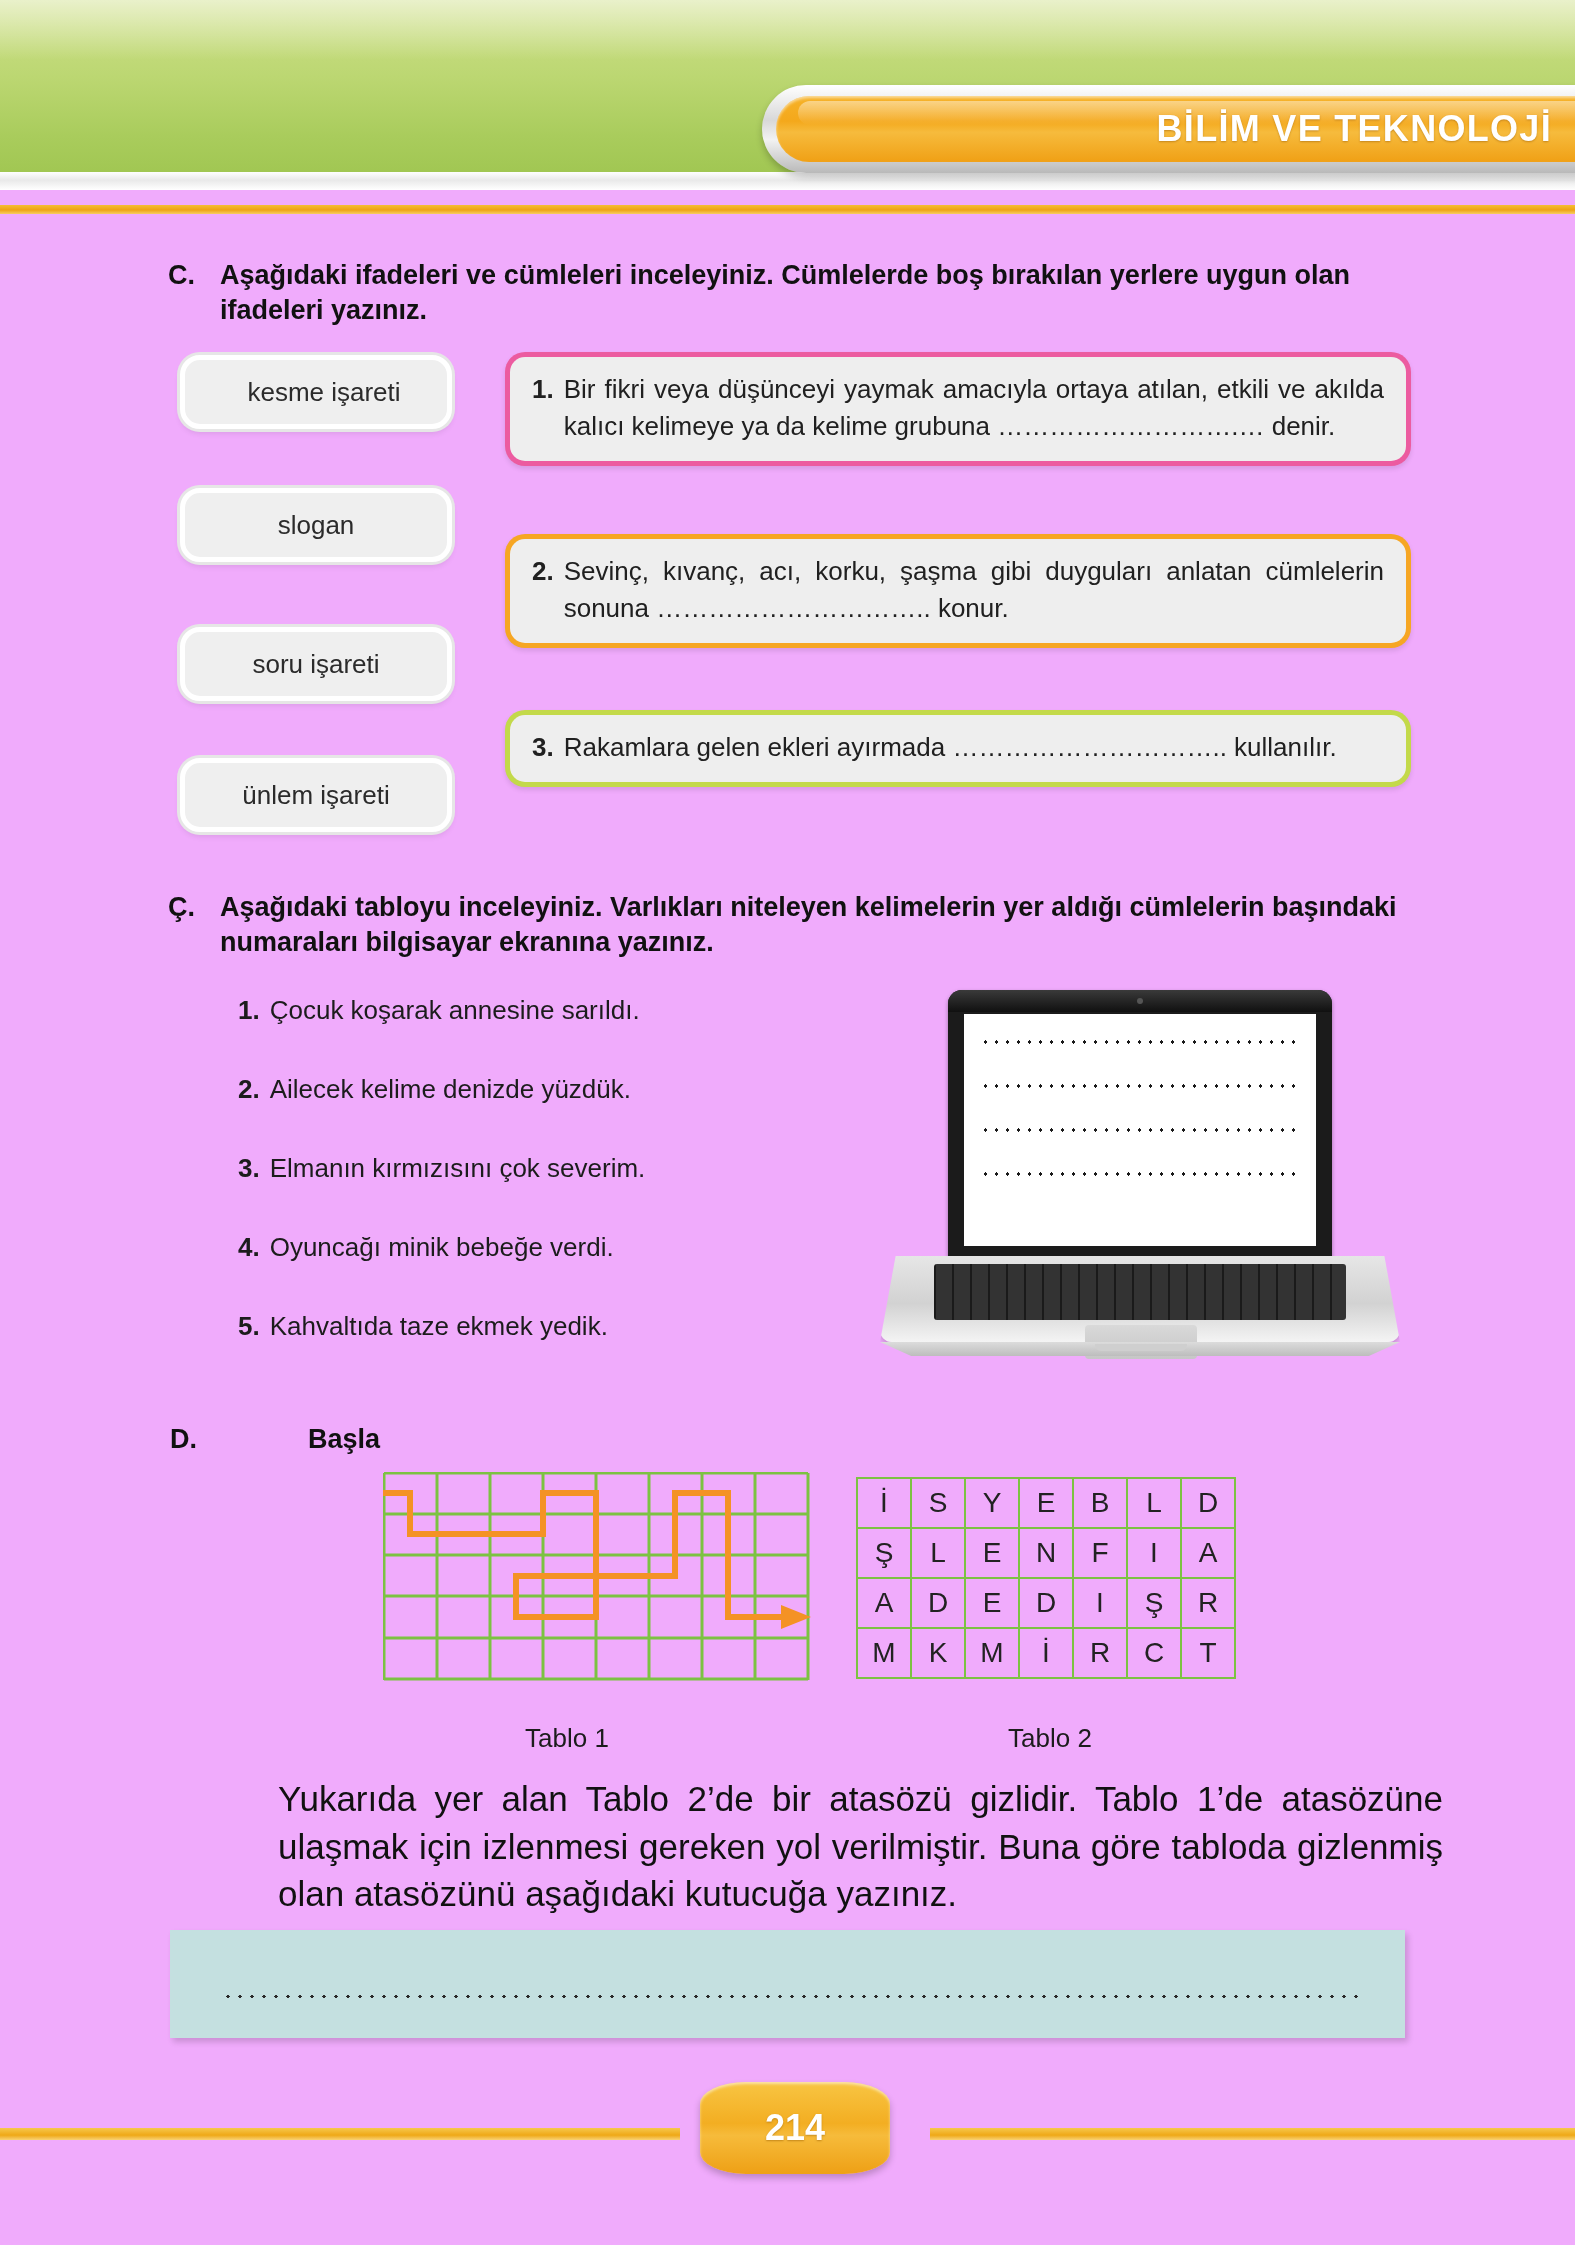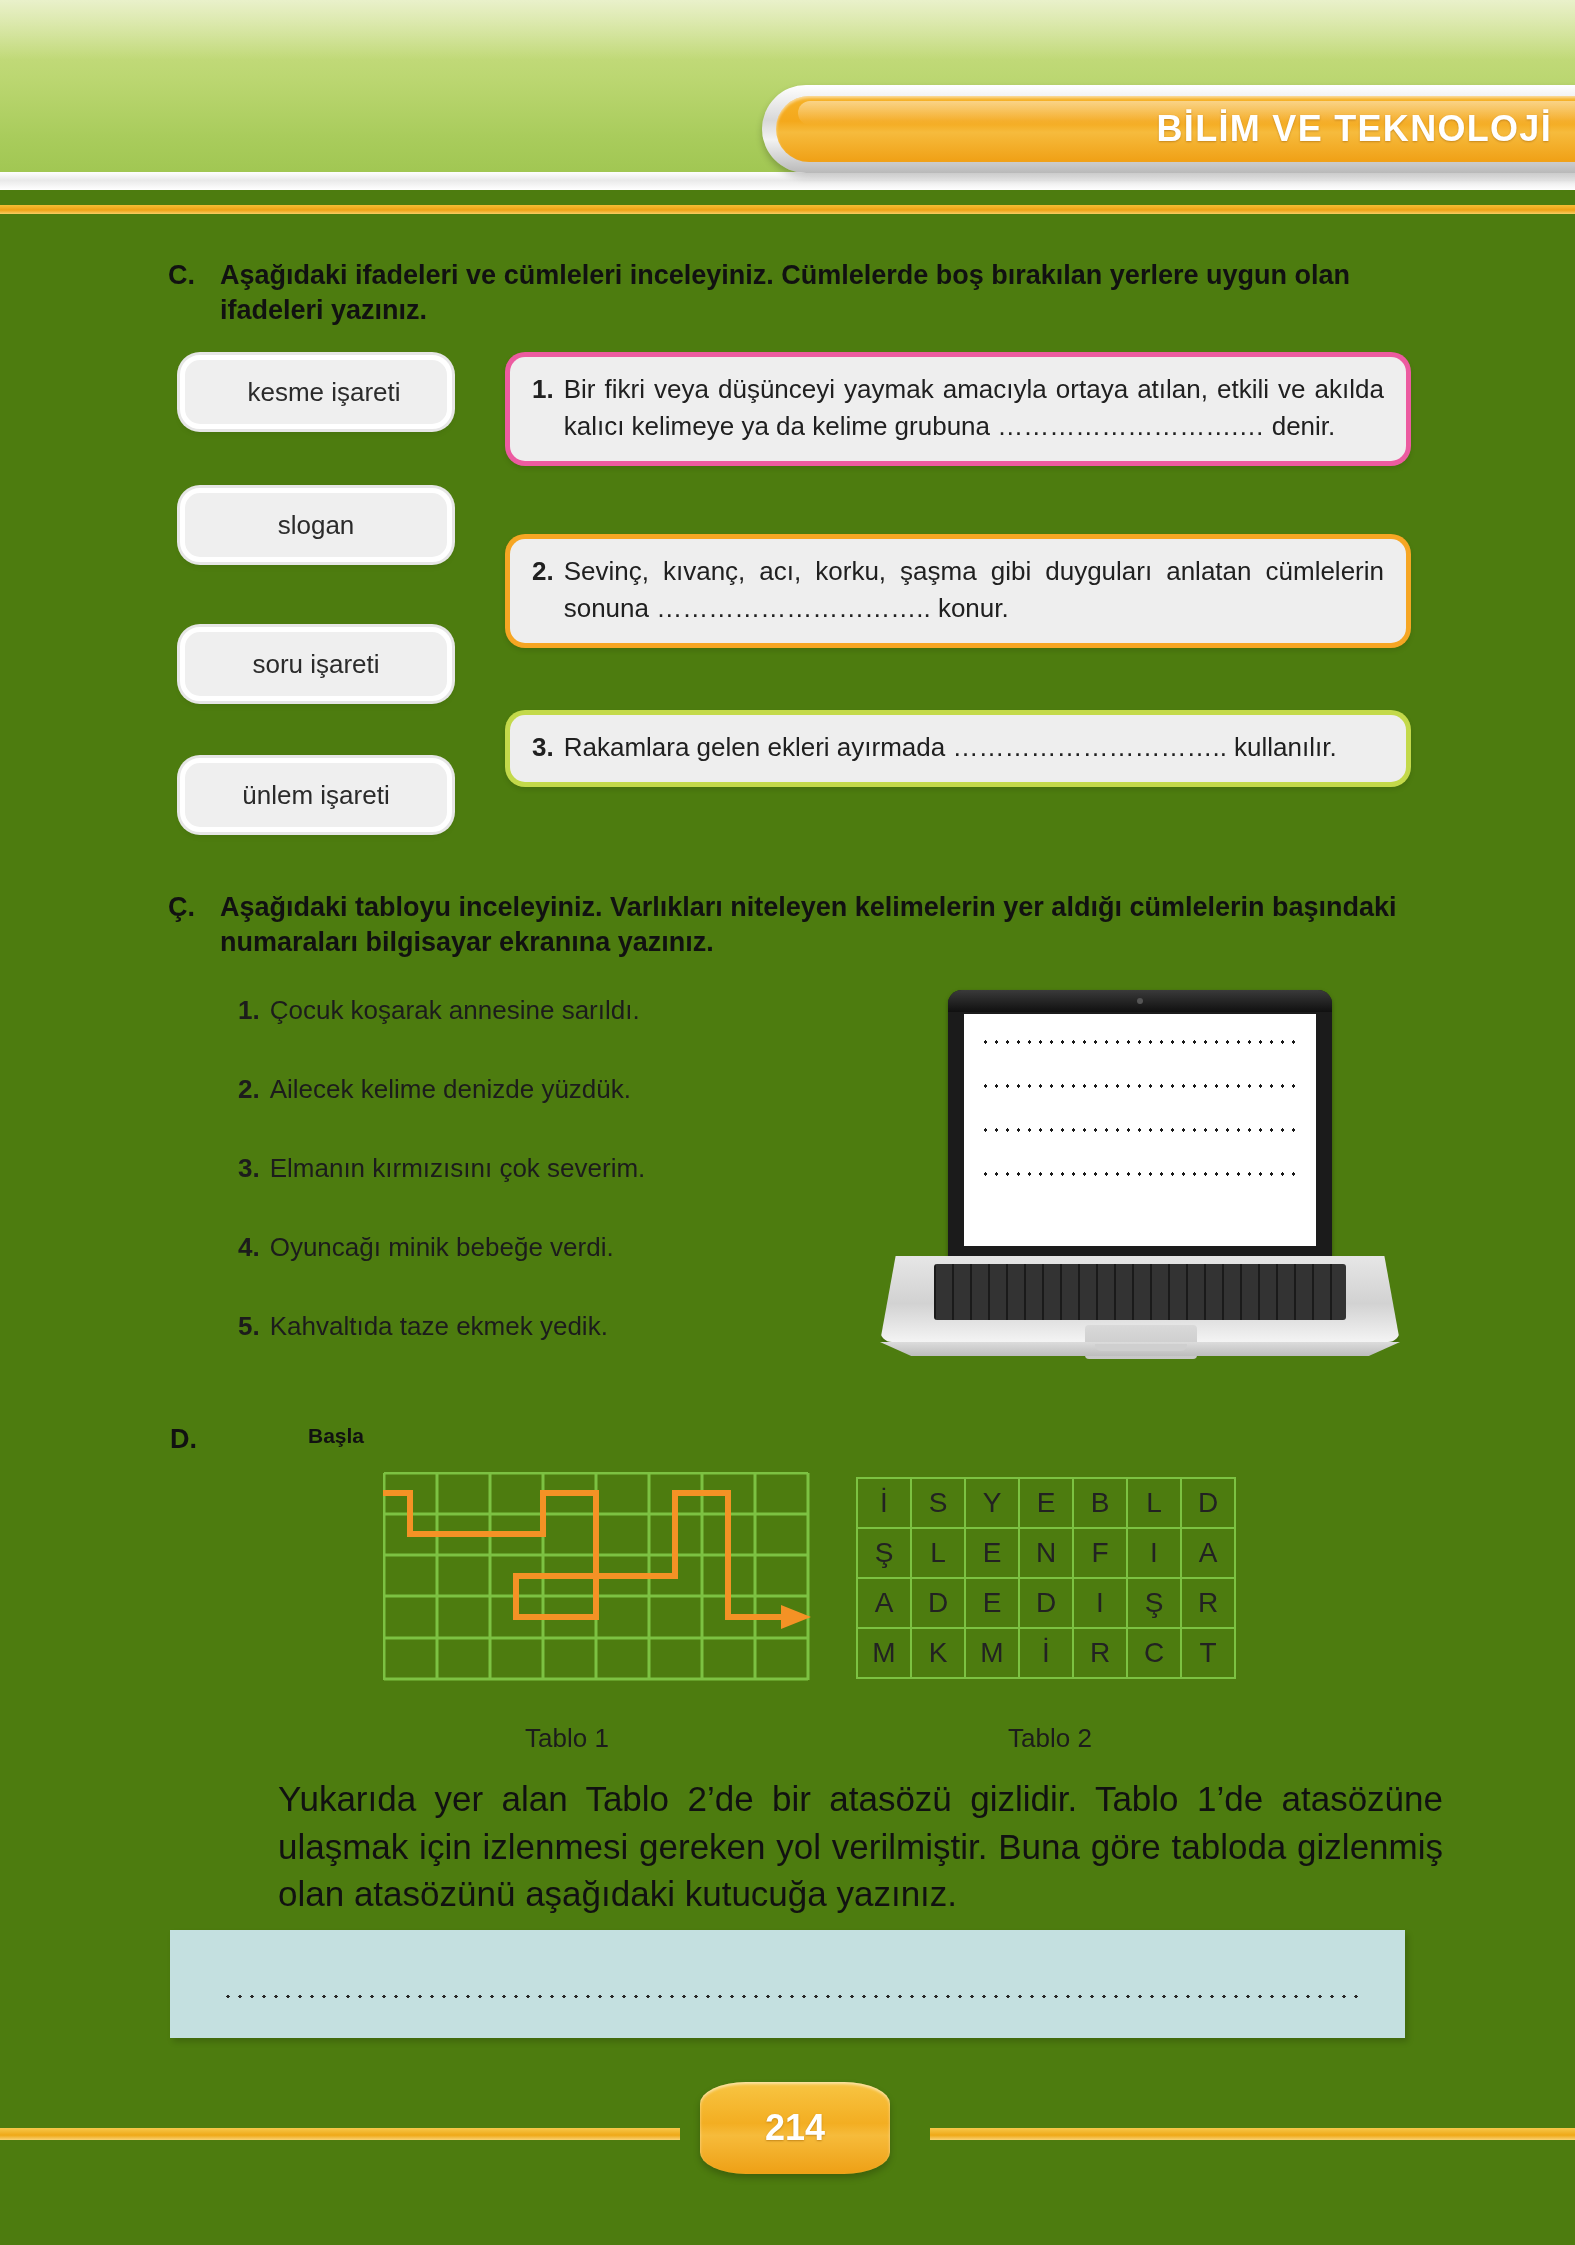--- a/index.html
+++ b/index.html
@@ -3,21 +3,21 @@
 <meta charset="utf-8">
 <title>Bilim ve Teknoloji - 125</title>
 <style>
   * { box-sizing: border-box; margin: 0; padding: 0; }
   html, body {
     width: 1575px; height: 2245px;
     background: #ffffff;
     font-family: "Liberation Sans", sans-serif;
     overflow: hidden;
   }
-  .page { position: relative; width: 1575px; height: 2245px; background: #4d7c0f; }
+  .page { position: relative; width: 1575px; height: 2245px; background: #f0abfc; }
 
   
   .header-band {
     position: absolute; left: 0; top: 0; width: 1575px; height: 190px;
     background: linear-gradient(to bottom, #cfe08a 0%, #bcd772 40%, #a9cc5c 72%, #9dc44e 100%);
   }
   .header-band:after {
     content: ""; position: absolute; left: 0; bottom: 0; width: 100%; height: 18px;
     background: linear-gradient(to bottom, #ffffff 0%, #e9e9e9 45%, #ffffff 100%);
   }
@@ -161,21 +161,21 @@
     background: #cfcfcf; border-radius: 0 0 6px 6px;
   }
 
   
   #secD-letter {
     position: absolute; left: 170px; top: 1424px;
     font-size: 27px; font-weight: bold; color: #111;
   }
   #basla-label {
     position: absolute; left: 308px; top: 1424px;
-    font-size: 21px; font-weight: bold; color: #111;
+    font-size: 27px; font-weight: bold; color: #111;
   }
 
   
   .tablo1 { position: absolute; left: 383px; top: 1472px; }
 
   
   .tablo2 { position: absolute; left: 856px; top: 1477px; }
   table.letters { border-collapse: collapse; }
   table.letters td {
     width: 54px; height: 50px; text-align: center; vertical-align: middle;

